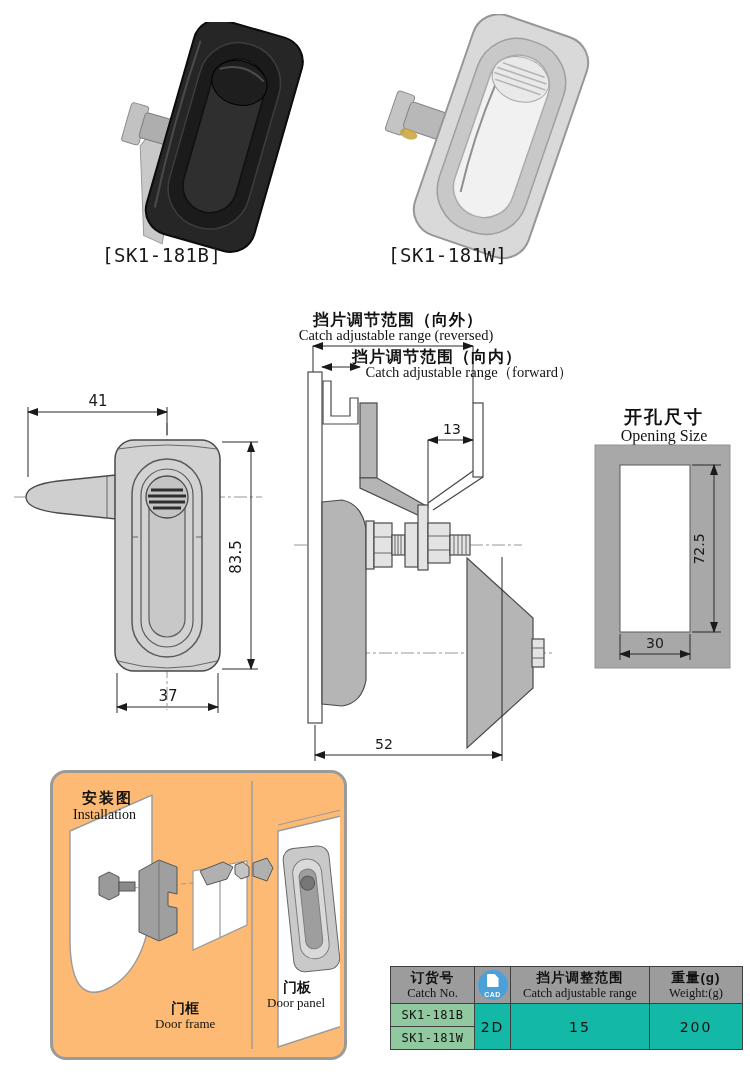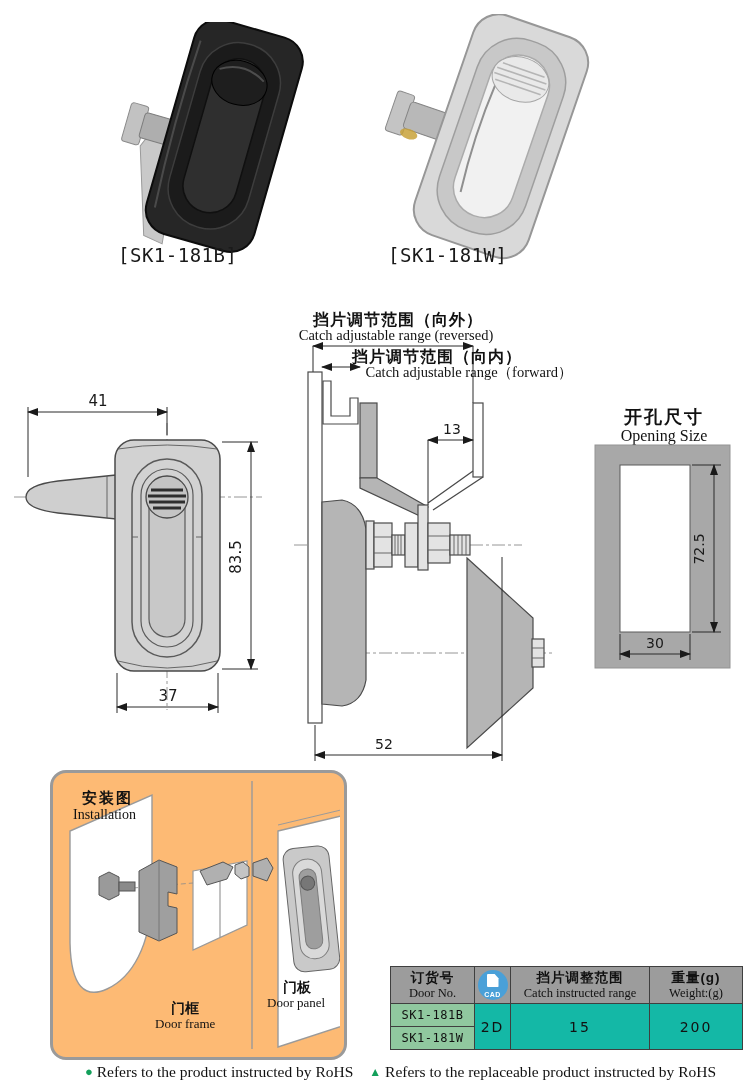--- a/index.html
+++ b/index.html
@@ -90,21 +90,21 @@
       <ellipse cx="140" cy="62" rx="29" ry="22" fill="#e9e9e9" stroke="#a5a5a5"></ellipse>
       <g stroke="#b5b5b5" stroke-width="1.6">
         <line x1="118" y1="52" x2="162" y2="52"></line>
         <line x1="114" y1="58" x2="166" y2="58"></line>
         <line x1="113" y1="64" x2="167" y2="64"></line>
         <line x1="116" y1="70" x2="164" y2="70"></line>
       </g>
     </g>
   </svg>
 
-  <div class="plabel" style="left:118px;top:244px">[SK1-181B]</div>
+  <div class="plabel" style="left:102px;top:244px">[SK1-181B]</div>
   <div class="plabel" style="left:388px;top:244px">[SK1-181W]</div>
 
   <svg class="abs" style="left:10px;top:385px" width="270" height="335" viewBox="0 0 270 335">
     <defs>
       <marker id="fa" markerWidth="11" markerHeight="8" refX="10" refY="4" orient="auto-start-reverse">
         <path d="M0,0 L11,4 L0,8 Z" fill="#1a1a1a"></path>
       </marker>
     </defs>
 
     <path class="cl" d="M4,112 H252"></path>
@@ -269,45 +269,44 @@
     <colgroup>
         <col style="width:84px">
         <col style="width:36px">
         <col style="width:139px">
         <col style="width:93px">
       </colgroup>
     <tbody>
         <tr style="height:37px">
       <td class="hd">
         <div class="zh-h">订货号</div>
-        <div class="en-h">Door No.</div>
+        <div class="en-h">Catch No.</div>
       </td>
       <td class="hd">
         <div class="cad-icon">
           <div class="pg"></div>
           <div class="tx">CAD</div>
         </div>
       </td>
       <td class="hd">
         <div class="zh-h">挡片调整范围</div>
-        <div class="en-h">Catch instructed range</div>
+        <div class="en-h">Catch adjustable range</div>
       </td>
       <td class="hd">
         <div class="zh-h">重量(g)</div>
         <div class="en-h">Weight:(g)</div>
       </td>
     </tr>
     <tr style="height:23px">
       <td class="cell-green">SK1-181B</td>
       <td class="cell-val" rowspan="2">2D</td>
       <td class="cell-val" rowspan="2">15</td>
       <td class="cell-val" rowspan="2">200</td>
     </tr>
     <tr style="height:23px">
       <td class="cell-green">SK1-181W</td>
     </tr>
   </tbody>
     </table>
 
 
-  <div class="legend-en"><span class="b-dot">●</span> <span>Refers to the product instructed by RoHS</span><span class="gap" style="width:16px"></span><span class="b-tri">▲</span> <span>Refers to the replaceable product instructed by RoHS</span></div>
 
 </div>
 
 </body></html>

